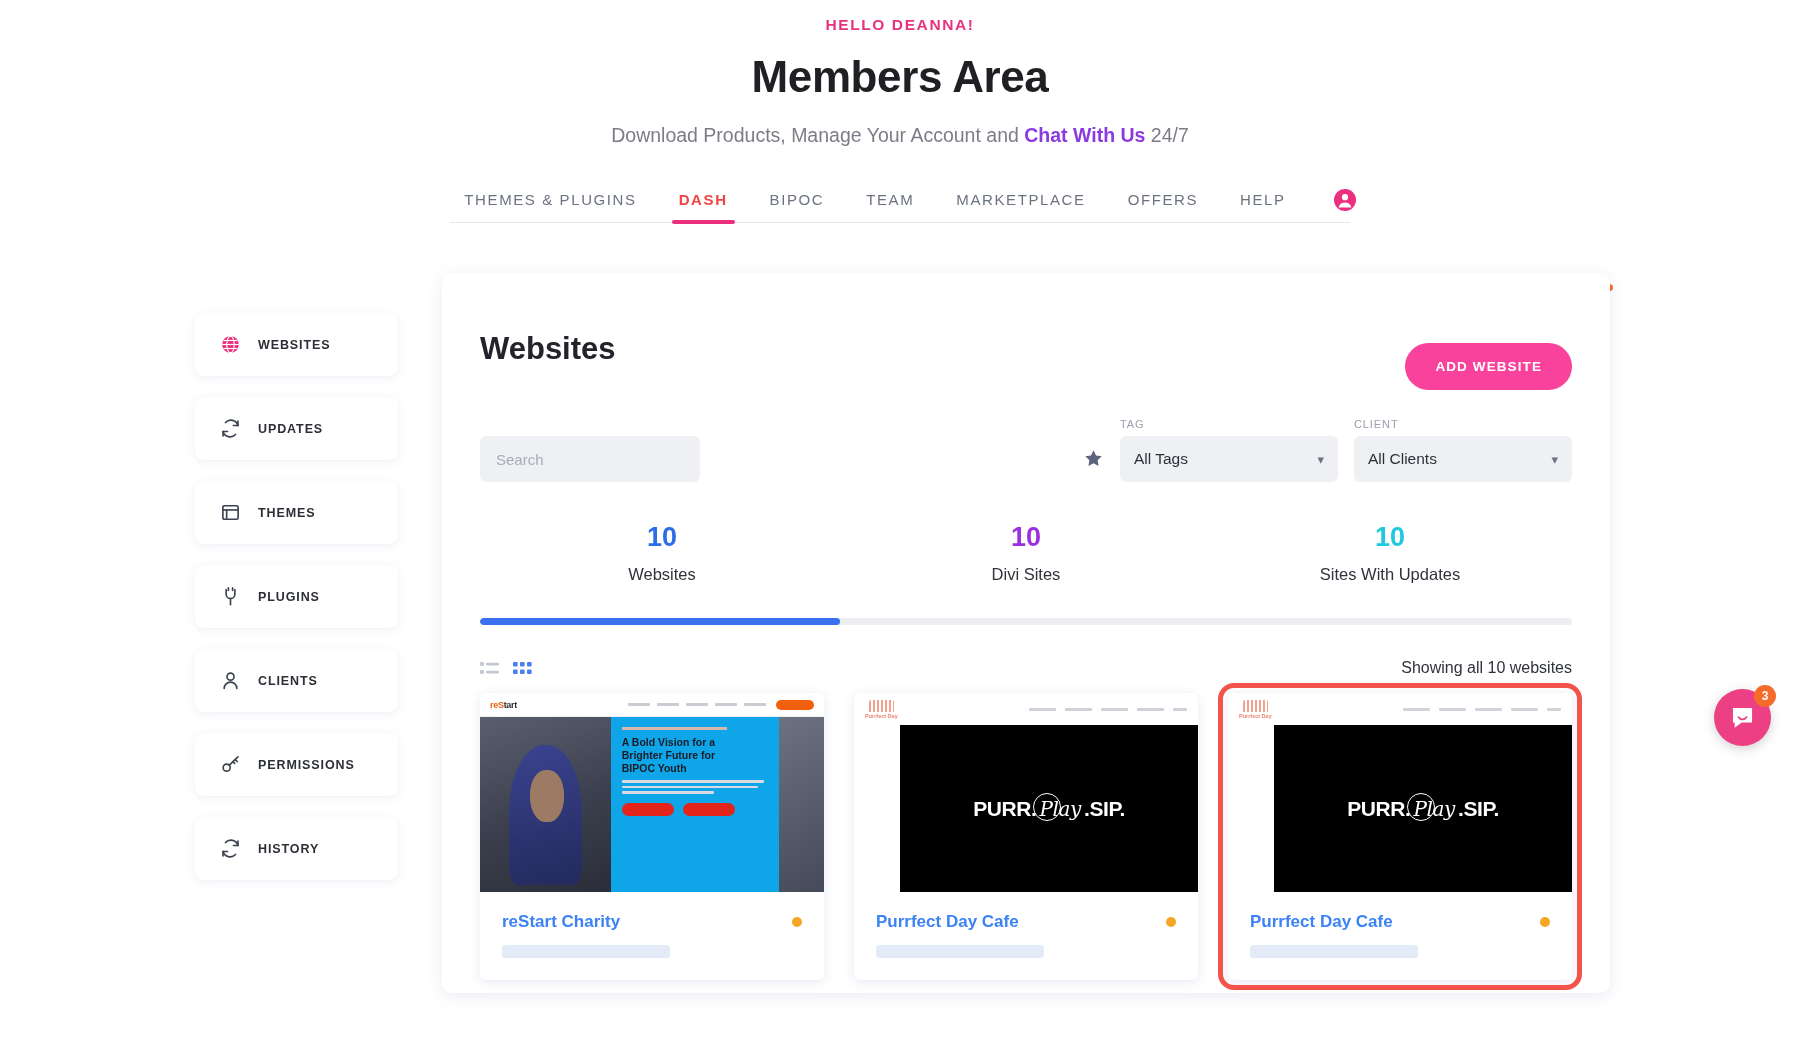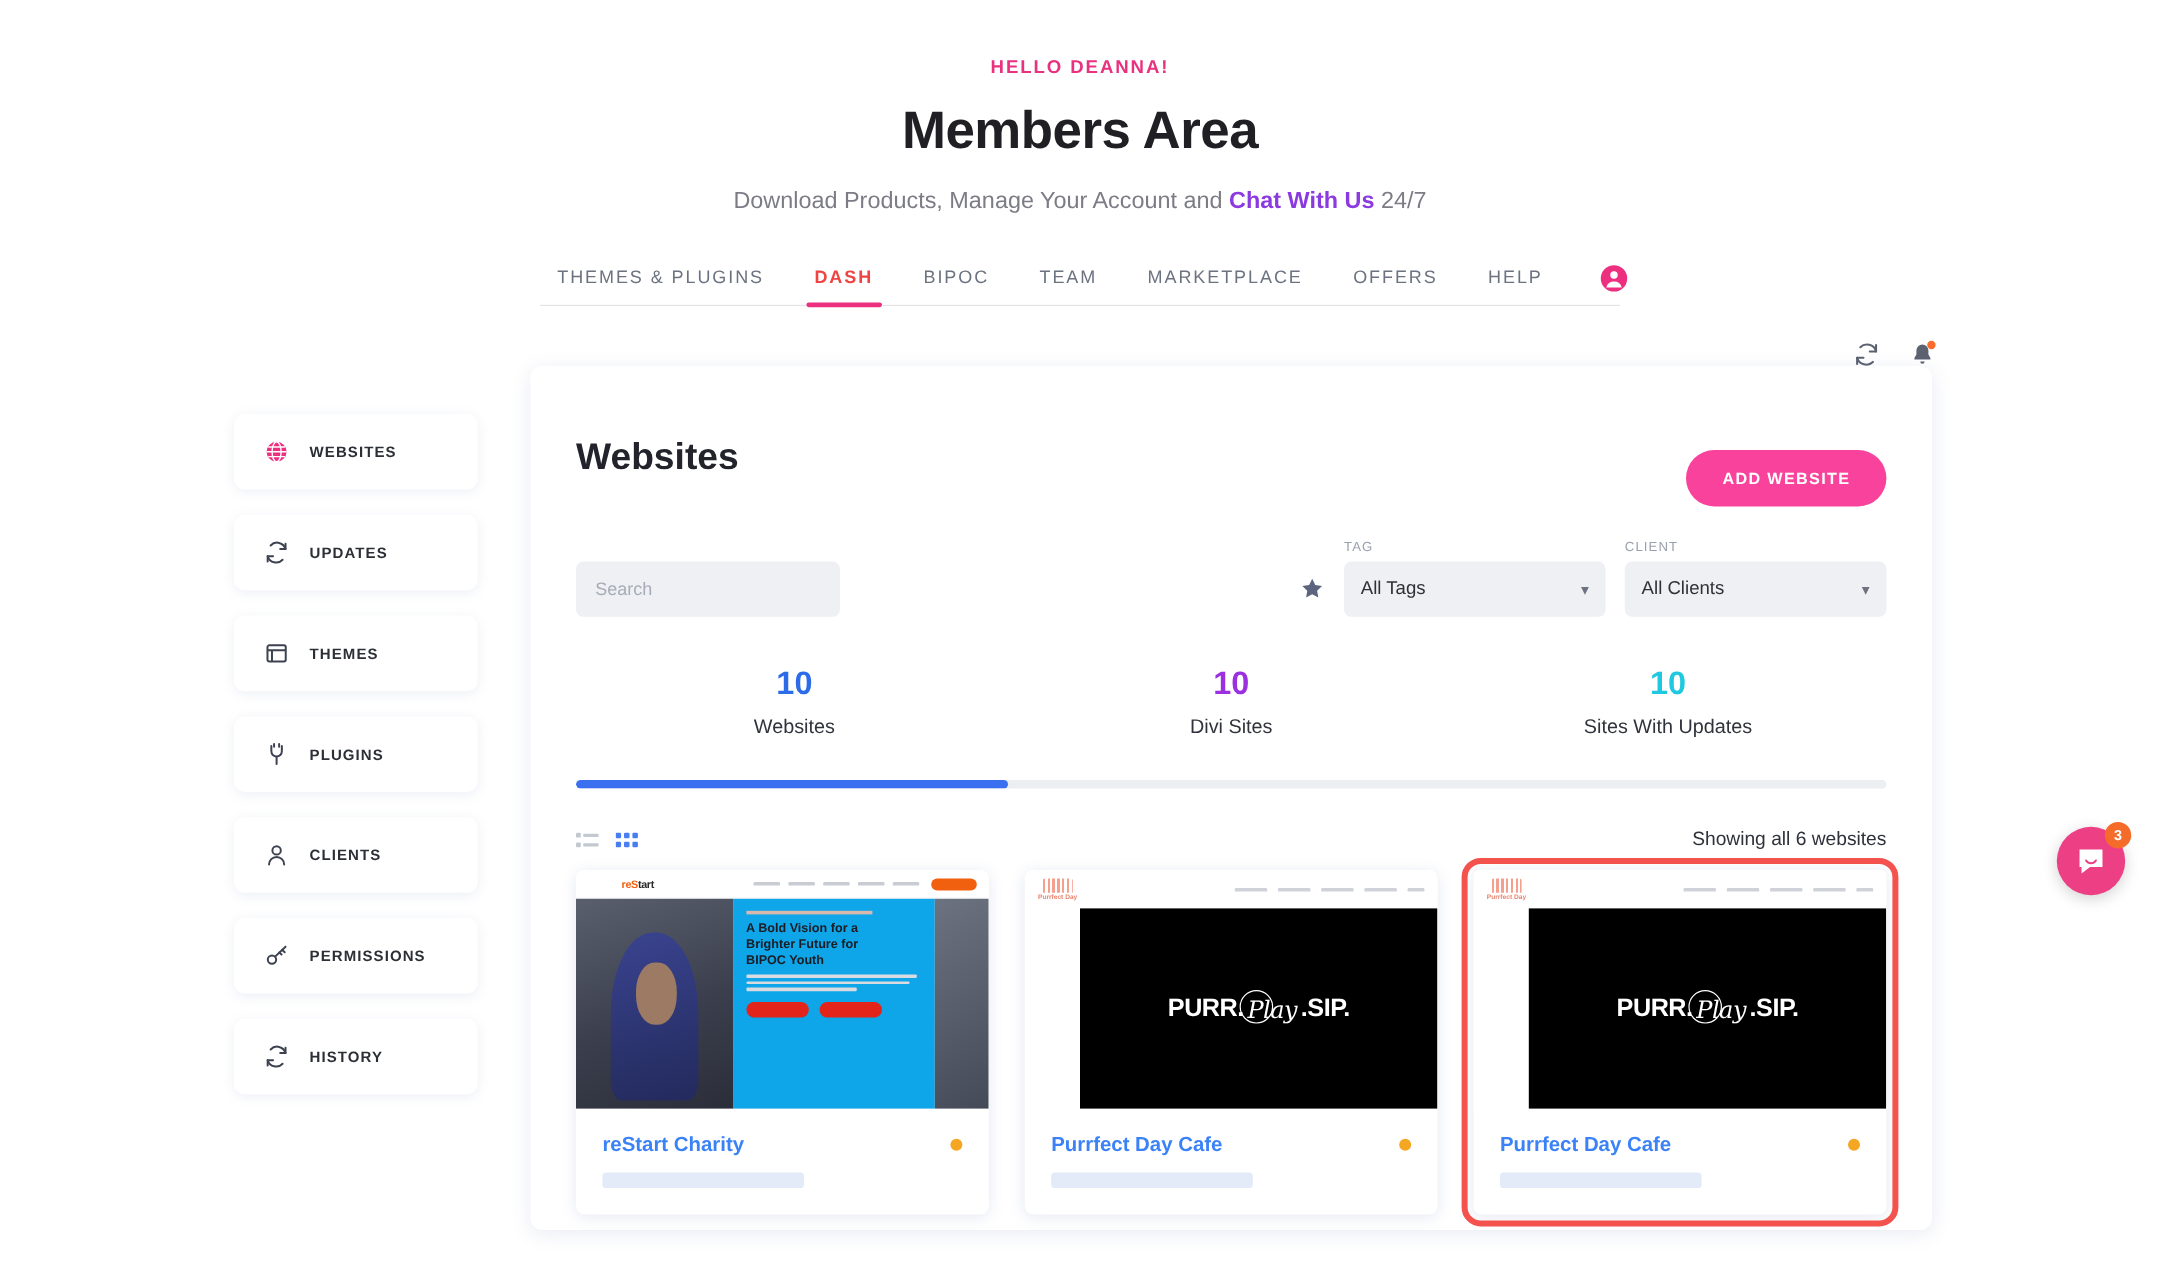--- a/index.html
+++ b/index.html
@@ -7,21 +7,21 @@
   html, body { margin:0; padding:0; }
   body {
     width: 1800px; height: 1056px;
     background: #ffffff;
     font-family: "Liberation Sans", sans-serif;
     overflow: hidden;
     position: relative;
   }
 
   
-  .hero { padding-top: 48px; text-align: center; }
+  .hero { padding-top: 16px; text-align: center; }
   .hello {
     color: #e8317f; font-size: 15.5px; font-weight: 700;
     letter-spacing: 1.6px; margin: 0 0 18px 0;
   }
   .hero-title {
     font-size: 44px; font-weight: 700; color: #1f1f24;
     margin: 0 0 22px 0; letter-spacing: -0.4px;
   }
   .hero-sub { font-size: 19.5px; color: #7c7c86; margin: 0; font-weight: 400; }
   .hero-sub .chat-link { color: #8b3ae0; font-weight: 700; text-decoration: none; }
@@ -144,21 +144,21 @@
   .card-name { font-size: 17px; font-weight:700; color:#3b82f6; }
   .dot { margin-left:auto; width:10px; height:10px; border-radius:50%; background:#f5a623; }
   .card-sub {
     margin-top: 13px; height: 13px; width: 168px;
     background:#e3eaf8; border-radius:3px;
   }
 
   
   .rs-nav { height: 24px; background:#fff; display:flex; align-items:center;
             padding: 0 10px; border-bottom: 1px solid #f0f0f0;}
-  .rs-logo { font-size: 9px; font-weight:700; color:#f1600f; letter-spacing:-0.3px;margin-left:28px; }
+  .rs-logo { font-size: 9px; font-weight:700; color:#f1600f; letter-spacing:-0.3px; }
   .rs-logo .lg2 { color:#2b2b2b; }
   .rs-menu { margin-left:auto; display:flex; gap:7px; }
   .rs-menu span { width: 22px; height:3px; background:#c9ccd2; border-radius:1px; }
   .rs-cta { margin-left:10px; width:38px; height:10px; background:#f1600f; border-radius:6px;}
   .rs-hero { height: 175px; display:flex; }
   .rs-photo { width: 38%; background: linear-gradient(160deg,#5a5f6e 0%,#3b3f4d 55%,#2b2e39 100%); position:relative;}
   .rs-hood { position:absolute; left:22%; top:16%; width:56%; height:80%;
              background: linear-gradient(165deg,#3a4490 0%,#2c3470 60%,#232a5c 100%);
              border-radius: 48% 48% 12% 12%; }
   .rs-face { position:absolute; left:38%; top:30%; width:26%; height:30%;
@@ -410,21 +410,21 @@
           <svg width="19" height="14" viewBox="0 0 19 14">
             <rect x="0" y="1" width="4.6" height="4.6" rx="1" fill="#4a7ef0"></rect>
             <rect x="7" y="1" width="4.6" height="4.6" rx="1" fill="#4a7ef0"></rect>
             <rect x="14" y="1" width="4.6" height="4.6" rx="1" fill="#4a7ef0"></rect>
             <rect x="0" y="8.4" width="4.6" height="4.6" rx="1" fill="#4a7ef0"></rect>
             <rect x="7" y="8.4" width="4.6" height="4.6" rx="1" fill="#4a7ef0"></rect>
             <rect x="14" y="8.4" width="4.6" height="4.6" rx="1" fill="#4a7ef0"></rect>
           </svg>
         </div>
       </div>
-      <div class="showing">Showing all 6 websites</div>
+      <div class="showing">Showing all 10 websites</div>
     </div>
 
     <div class="cards" id="cards">
         <div class="card">
           <div class="thumb">
             <div class="rs-nav">
       <div class="rs-logo">reS<span class="lg2">tart</span></div>
       <div class="rs-menu">
         <span></span>
                 <span></span>

